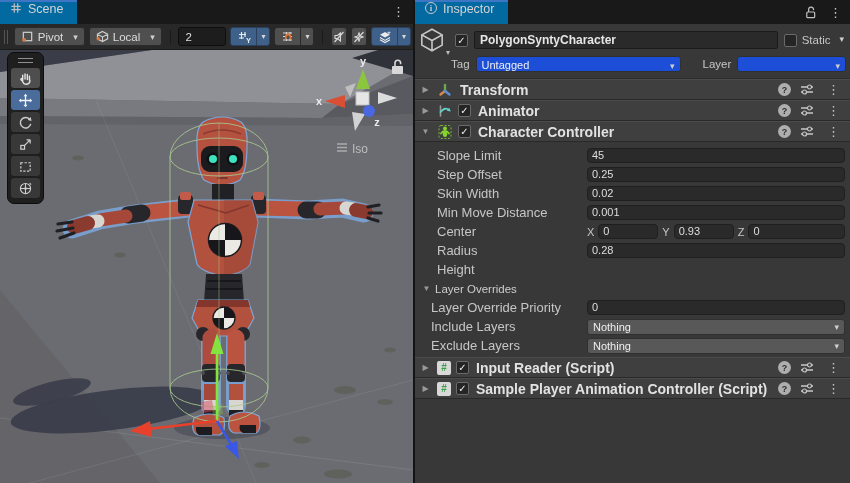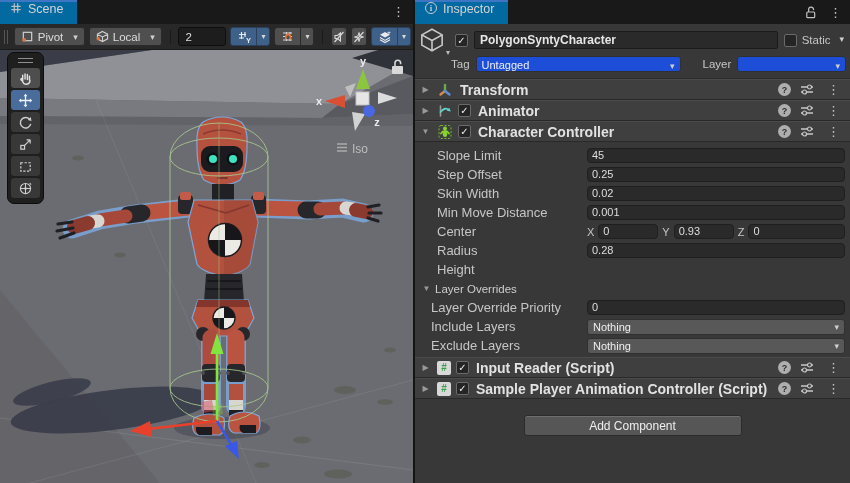--- a/index.html
+++ b/index.html
@@ -608,17 +608,14 @@
         <span class="help-circ">?</span>
         <svg width="14" height="13" viewBox="0 0 14 13">
           <path d="M1 4 H13 M1 9 H13" stroke="#c8c8c8" stroke-width="1.3"></path>
           <circle cx="9.5" cy="4" r="2" fill="#3f3f3f" stroke="#c8c8c8" stroke-width="1.2"></circle>
           <circle cx="4.5" cy="9" r="2" fill="#3f3f3f" stroke="#c8c8c8" stroke-width="1.2"></circle>
         </svg>
         <span class="kebab">⋮</span>
       </div>
     </div>
 
-    <div class="add-comp-zone">
-      <button class="add-comp">Add Component</button>
-    </div>
   </div>
 </div>
 
 </body></html>

